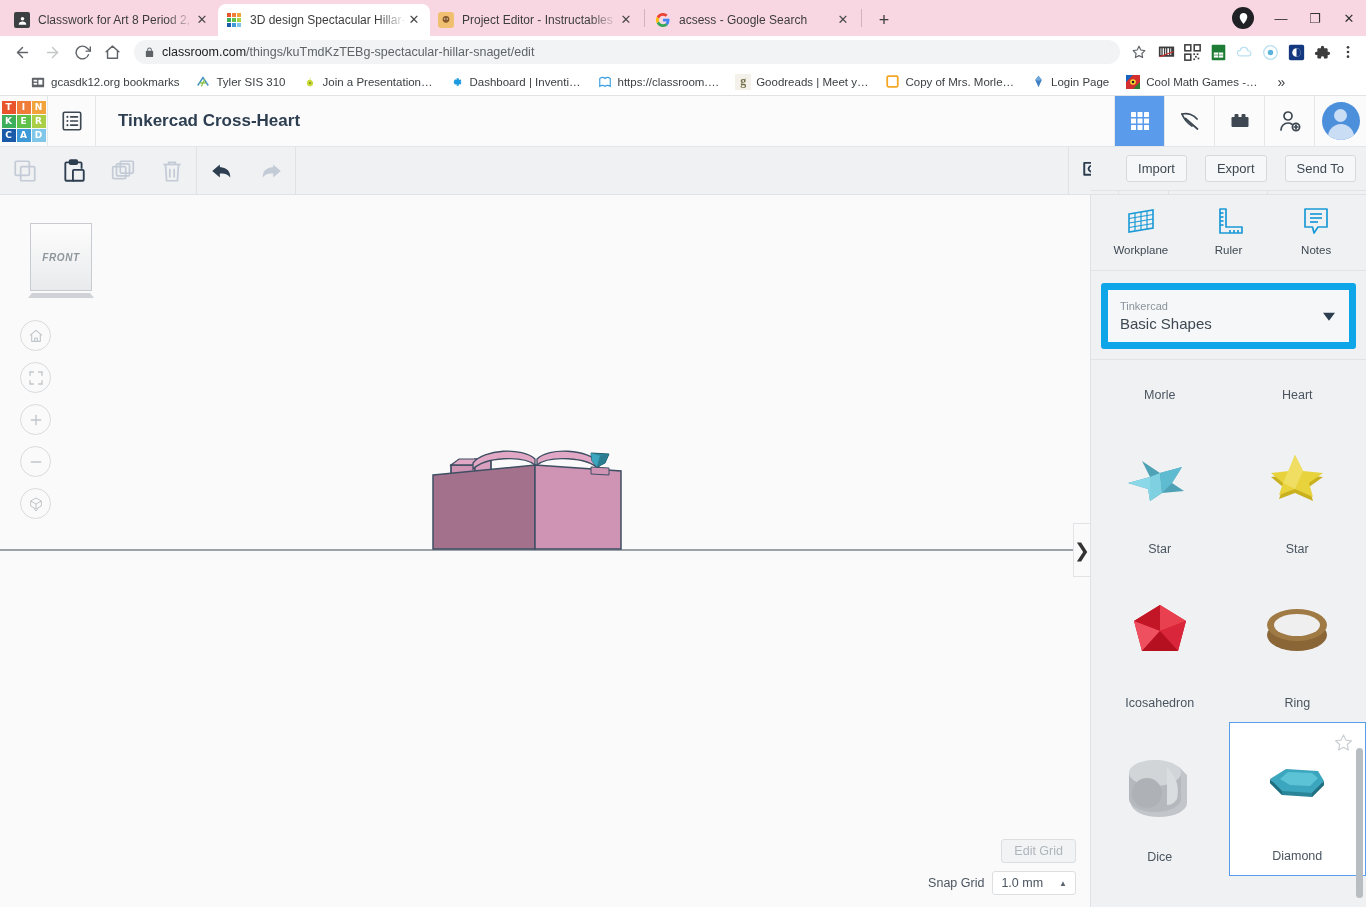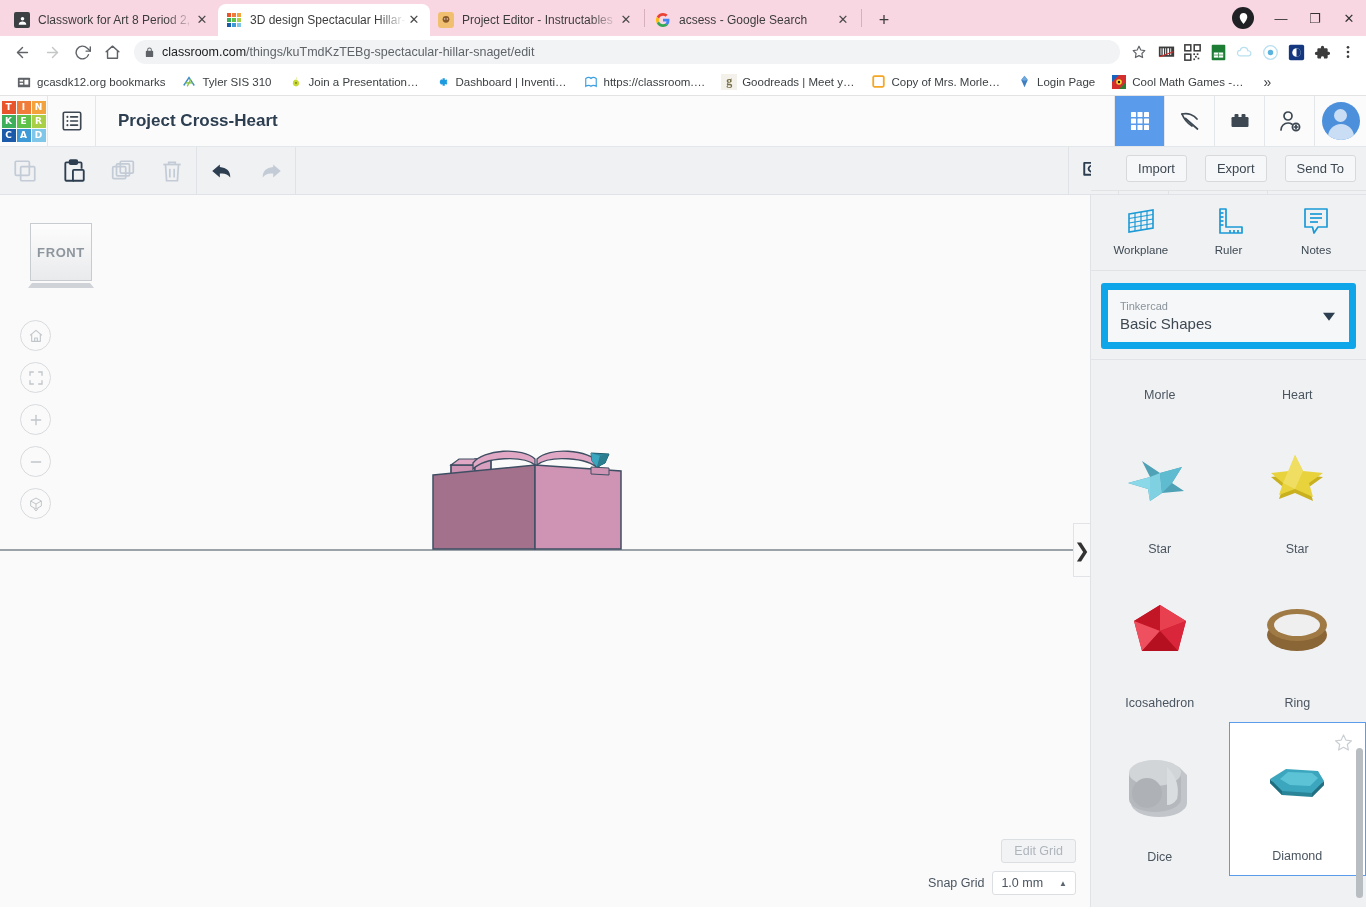--- a/index.html
+++ b/index.html
@@ -112,21 +112,21 @@
   .star-btn { width: 22px; height: 22px; display:flex;align-items:center;justify-content:center;color:#5f6368;}
   .star-btn svg{width:14px;height:14px;}
   .ext-icons { display: flex; align-items: center; gap: 6px; padding-left: 4px; }
   .ext-ic { width: 20px; height: 20px; display:flex;align-items:center;justify-content:center; }
 
   .bookmarks-bar {
     height: 28px;
     background: #ffffff;
     display: flex;
     align-items: center;
-    padding: 0 10px;
+    padding: 0 24px;
     gap: 4px;
     font-size: 11.5px;
     color: #3c4043;
     border-bottom: 1px solid #e3e3e3;
   }
   .bm {
     display: flex; align-items: center; gap: 5px;
     padding: 3px 6px; border-radius: 4px; white-space: nowrap;
   }
   .bm-ic { width: 16px; height: 16px; flex:0 0 16px; display:flex;align-items:center;justify-content:center;font-size:10px; }
@@ -229,26 +229,27 @@
     position: absolute;
     left: 0; right: 0; top: 354px;
     height: 2px;
     background: #9ba3a8;
   }
   .viewcube {
     position: absolute; left: 30px; top: 28px;
     width: 66px; height: 66px;
   }
   .viewcube .face {
-    width: 62px; height: 58px;
+    width: 62px; height: 68px;
     background: linear-gradient(180deg, #fdfdfd 0%, #e9eaec 100%);
     border: 1px solid #c8cbcf;
     display: flex; align-items: center; justify-content: center;
-    font-size: 13px; font-weight: bold; letter-spacing: 0.6px;
+    font-size: 10px; font-weight: bold; letter-spacing: 0.6px;
     color: #8e969d;
+    font-style: italic;
   }
   .viewcube .base {
     width: 66px; height: 5px; margin-top: 2px; margin-left: -2px;
     background: #cfd2d6;
     clip-path: polygon(6% 0, 94% 0, 100% 100%, 0 100%);
   }
   .nav-circles { position: absolute; left: 20px; top: 125px; }
   .nav-circ {
     width: 31px; height: 31px; border-radius: 50%;
     border: 1px solid #d8dbde;
@@ -666,21 +667,21 @@
     <svg viewBox="0 0 24 24" fill="none" stroke="currentColor" stroke-width="1.8">
         <rect x="2.5" y="2.5" width="19" height="19" rx="1.5"></rect>
         <circle cx="7" cy="7.5" r="1.1" fill="currentColor" stroke="none"></circle>
         <circle cx="7" cy="12" r="1.1" fill="currentColor" stroke="none"></circle>
         <circle cx="7" cy="16.5" r="1.1" fill="currentColor" stroke="none"></circle>
         <line x1="10.5" y1="7.5" x2="18" y2="7.5" stroke-linecap="round"></line>
         <line x1="10.5" y1="12" x2="18" y2="12" stroke-linecap="round"></line>
         <line x1="10.5" y1="16.5" x2="18" y2="16.5" stroke-linecap="round"></line>
       </svg>
   </div>
-  <div class="tc-title">Project Cross-Heart</div>
+  <div class="tc-title">Tinkercad Cross-Heart</div>
   <div class="tc-header-right">
     <div class="hdr-ic active">
       <svg viewBox="0 0 24 24" fill="currentColor">
           <rect x="3" y="3" width="5" height="5" rx="0.6"></rect>
           <rect x="9.5" y="3" width="5" height="5" rx="0.6"></rect>
           <rect x="16" y="3" width="5" height="5" rx="0.6"></rect>
           <rect x="3" y="9.5" width="5" height="5" rx="0.6"></rect>
           <rect x="9.5" y="9.5" width="5" height="5" rx="0.6"></rect>
           <rect x="16" y="9.5" width="5" height="5" rx="0.6"></rect>
           <rect x="3" y="16" width="5" height="5" rx="0.6"></rect>

